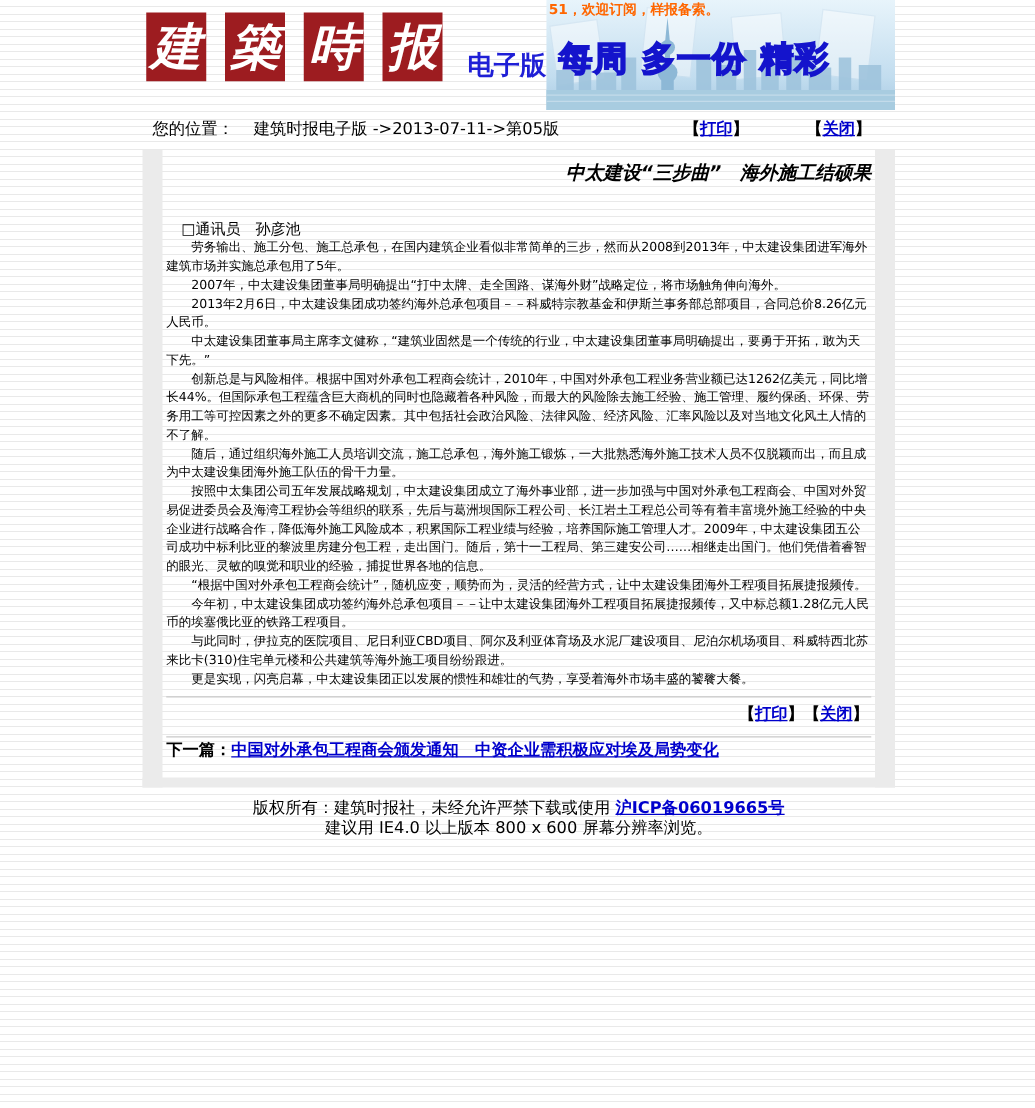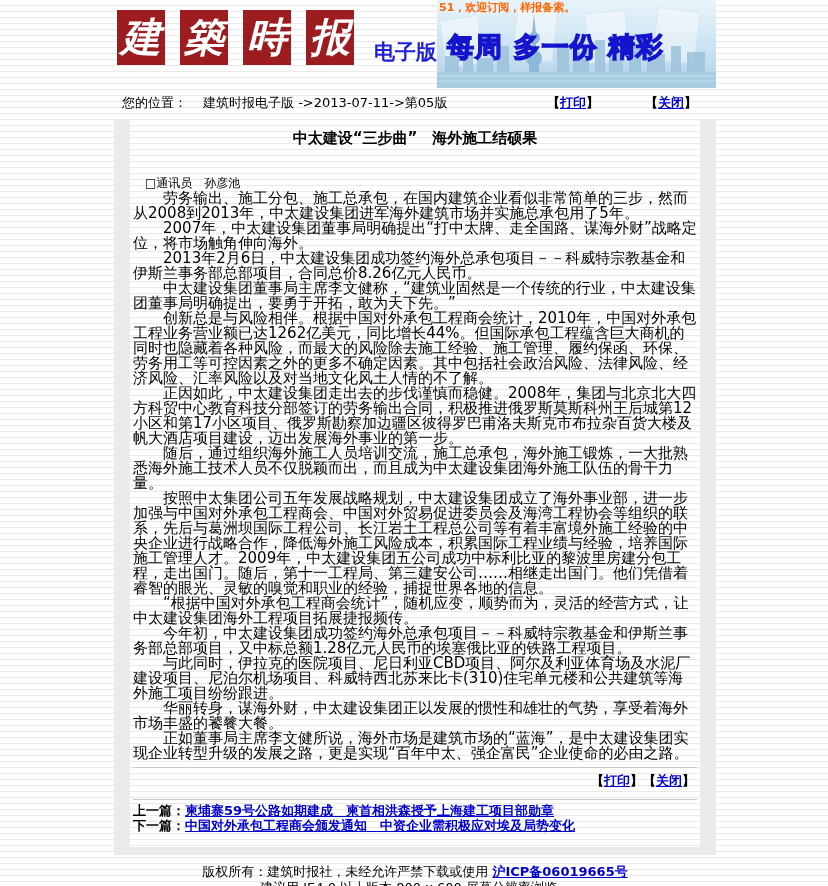--- a/index.html
+++ b/index.html
@@ -44,23 +44,23 @@
   .print-top{margin-left:auto;}
   .close-top{margin-left:30px;margin-right:19px;}
   
   .article-wrap{
     margin-top:3px;
     border-left:16px solid var(--band-gray);
     border-right:16px solid var(--band-gray);
     border-bottom:8px solid var(--band-gray);
   }
   .article{padding:8px 3px 14px 3px;}
-  .article h1{font-size:15px;font-weight:bold;text-align:center;margin-bottom:28px;line-height:20px;}
+  .article h1{font-size:15px;font-weight:bold;text-align:right;margin-bottom:28px;line-height:20px;font-style:italic;}
   .byline{font-size:12px;line-height:15px;text-indent:1em;}
-  .article-body p{font-size:15px;line-height:15px;text-indent:2em;}
+  .article-body p{font-size:10px;line-height:15px;text-indent:2em;}
   .article hr{border:none;border-top:1px solid #c9c9c9;margin:6px 0 0 0;}
   .print-row{display:flex;justify-content:flex-end;font-size:13px;padding:4px 2px 3px 0;}
   .pager{font-size:13px;line-height:15px;font-weight:bold;padding:3px 0 0 0;}
   .pager .row{white-space:nowrap;overflow:hidden;}
   
   .footer{margin-top:9px;text-align:center;font-size:13px;line-height:16px;}
 </style>
 </head>
 <body>
 
@@ -137,41 +137,36 @@
   <div class="article-wrap col">
     <div class="article">
       <h1>中太建设“三步曲”　海外施工结硕果</h1>
       <div class="byline">□通讯员　孙彦池</div>
       <div class="article-body">
           <p>劳务输出、施工分包、施工总承包，在国内建筑企业看似非常简单的三步，然而从2008到2013年，中太建设集团进军海外建筑市场并实施总承包用了5年。</p>
           <p>2007年，中太建设集团董事局明确提出“打中太牌、走全国路、谋海外财”战略定位，将市场触角伸向海外。</p>
           <p>2013年2月6日，中太建设集团成功签约海外总承包项目－－科威特宗教基金和伊斯兰事务部总部项目，合同总价8.26亿元人民币。</p>
           <p>中太建设集团董事局主席李文健称，“建筑业固然是一个传统的行业，中太建设集团董事局明确提出，要勇于开拓，敢为天下先。”</p>
           <p>创新总是与风险相伴。根据中国对外承包工程商会统计，2010年，中国对外承包工程业务营业额已达1262亿美元，同比增长44%。但国际承包工程蕴含巨大商机的同时也隐藏着各种风险，而最大的风险除去施工经验、施工管理、履约保函、环保、劳务用工等可控因素之外的更多不确定因素。其中包括社会政治风险、法律风险、经济风险、汇率风险以及对当地文化风土人情的不了解。</p>
-          <p>正因如此，中太建设集团走出去的步伐谨慎而稳健。2008年，集团与北京北大四方科贸中心教育科技分部签订的劳务输出合同，积极推进俄罗斯莫斯科州王后城第12小区和第17小区项目、俄罗斯勘察加边疆区彼得罗巴甫洛夫斯克市布拉杂百货大楼及帆大酒店项目建设，迈出发展海外事业的第一步。</p>
           <p>随后，通过组织海外施工人员培训交流，施工总承包，海外施工锻炼，一大批熟悉海外施工技术人员不仅脱颖而出，而且成为中太建设集团海外施工队伍的骨干力量。</p>
           <p>按照中太集团公司五年发展战略规划，中太建设集团成立了海外事业部，进一步加强与中国对外承包工程商会、中国对外贸易促进委员会及海湾工程协会等组织的联系，先后与葛洲坝国际工程公司、长江岩土工程总公司等有着丰富境外施工经验的中央企业进行战略合作，降低海外施工风险成本，积累国际工程业绩与经验，培养国际施工管理人才。2009年，中太建设集团五公司成功中标利比亚的黎波里房建分包工程，走出国门。随后，第十一工程局、第三建安公司……相继走出国门。他们凭借着睿智的眼光、灵敏的嗅觉和职业的经验，捕捉世界各地的信息。</p>
           <p>“根据中国对外承包工程商会统计”，随机应变，顺势而为，灵活的经营方式，让中太建设集团海外工程项目拓展捷报频传。</p>
-          <p>今年初，中太建设集团成功签约海外总承包项目－－科威特宗教基金和伊斯兰事务部总部项目，又中标总额1.28亿元人民币的埃塞俄比亚的铁路工程项目。</p>
+          <p>今年初，中太建设集团成功签约海外总承包项目－－让中太建设集团海外工程项目拓展捷报频传，又中标总额1.28亿元人民币的埃塞俄比亚的铁路工程项目。</p>
           <p>与此同时，伊拉克的医院项目、尼日利亚CBD项目、阿尔及利亚体育场及水泥厂建设项目、尼泊尔机场项目、科威特西北苏来比卡(310)住宅单元楼和公共建筑等海外施工项目纷纷跟进。</p>
-          <p>华丽转身，谋海外财，中太建设集团正以发展的惯性和雄壮的气势，享受着海外市场丰盛的饕餮大餐。</p>
-          <p>正如董事局主席李文健所说，海外市场是建筑市场的“蓝海”，是中太建设集团实现企业转型升级的发展之路，更是实现“百年中太、强企富民”企业使命的必由之路。</p>
+          <p>更是实现，闪亮启幕，中太建设集团正以发展的惯性和雄壮的气势，享受着海外市场丰盛的饕餮大餐。</p>
         </div>
 
       <hr>
       <div class="print-row">
         <span><span class="bracket">【</span><a class="blue-link">打印</a><span class="bracket">】</span></span>
         <span><span class="bracket">【</span><a class="blue-link">关闭</a><span class="bracket">】</span></span>
       </div>
       <hr>
 
       <div class="pager">
-        <div class="row">
-          <span>上一篇：</span><a class="blue-link">柬埔寨59号公路如期建成　柬首相洪森授予上海建工项目部勋章</a>
-        </div>
         <div class="row">
           <span>下一篇：</span><a class="blue-link">中国对外承包工程商会颁发通知　中资企业需积极应对埃及局势变化</a>
         </div>
       </div>
     </div>
   </div>
 
   <div class="footer col">
     <div><span>版权所有：建筑时报社，未经允许严禁下载或使用 </span><a class="blue-link">沪ICP备06019665号</a></div>
     <div>建议用 IE4.0 以上版本 800 x 600 屏幕分辨率浏览。</div>

